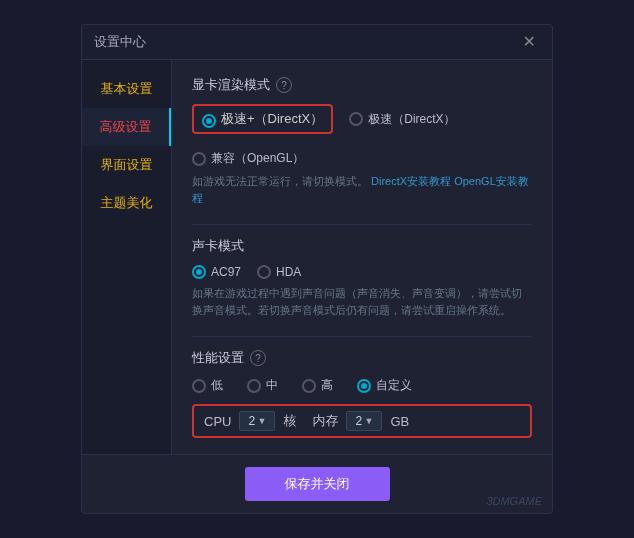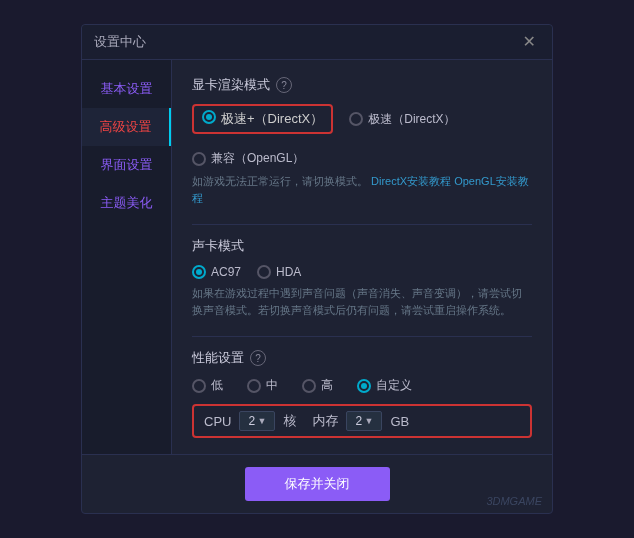--- a/index.html
+++ b/index.html
@@ -50,21 +50,21 @@
       overflow: hidden;
     }
     .sidebar {
       width: 90px;
       background: #181c2c;
       padding-top: 10px;
       border-right: 1px solid #2a3050;
     }
     .sidebar-item {
       padding: 10px 12px;
-      color: #8b5cf6;
+      color: #eab308;
       cursor: pointer;
       font-size: 13px;
       text-align: center;
     }
     .sidebar-item.active {
       color: #ef4444;
       background: #1e2438;
       border-right: 2px solid #00ccee;
     }
     .main-content {
@@ -132,21 +132,21 @@
       background: #00aacc;
       top: 50%;
       left: 50%;
       transform: translate(-50%, -50%);
     }
     .radio-selected-box {
       border: 2px solid #cc3333;
       border-radius: 4px;
       padding: 4px 8px;
       display: flex;
-      align-items: flex-start;
+      align-items: flex-end;
       gap: 5px;
     }
     .hint-text {
       font-size: 11px;
       color: #667788;
       margin-top: 6px;
       line-height: 1.5;
     }
     .hint-text a {
       color: #3399cc;

